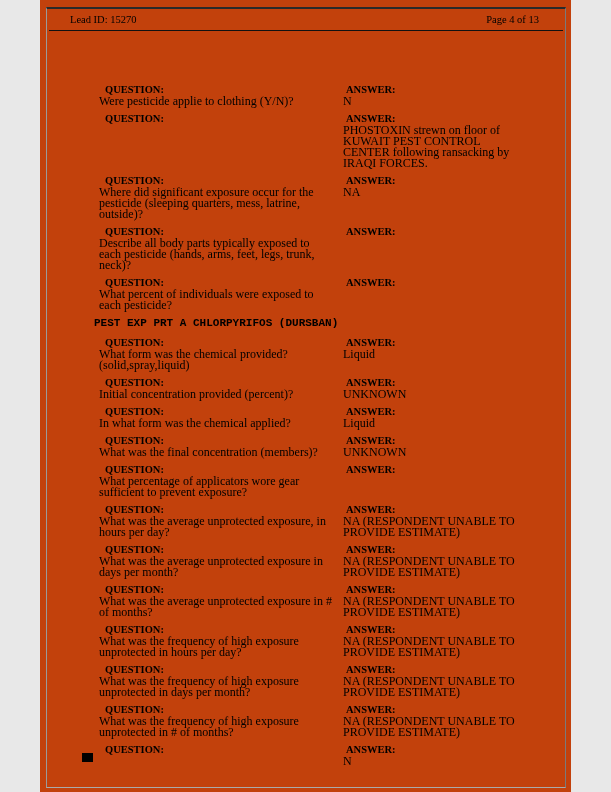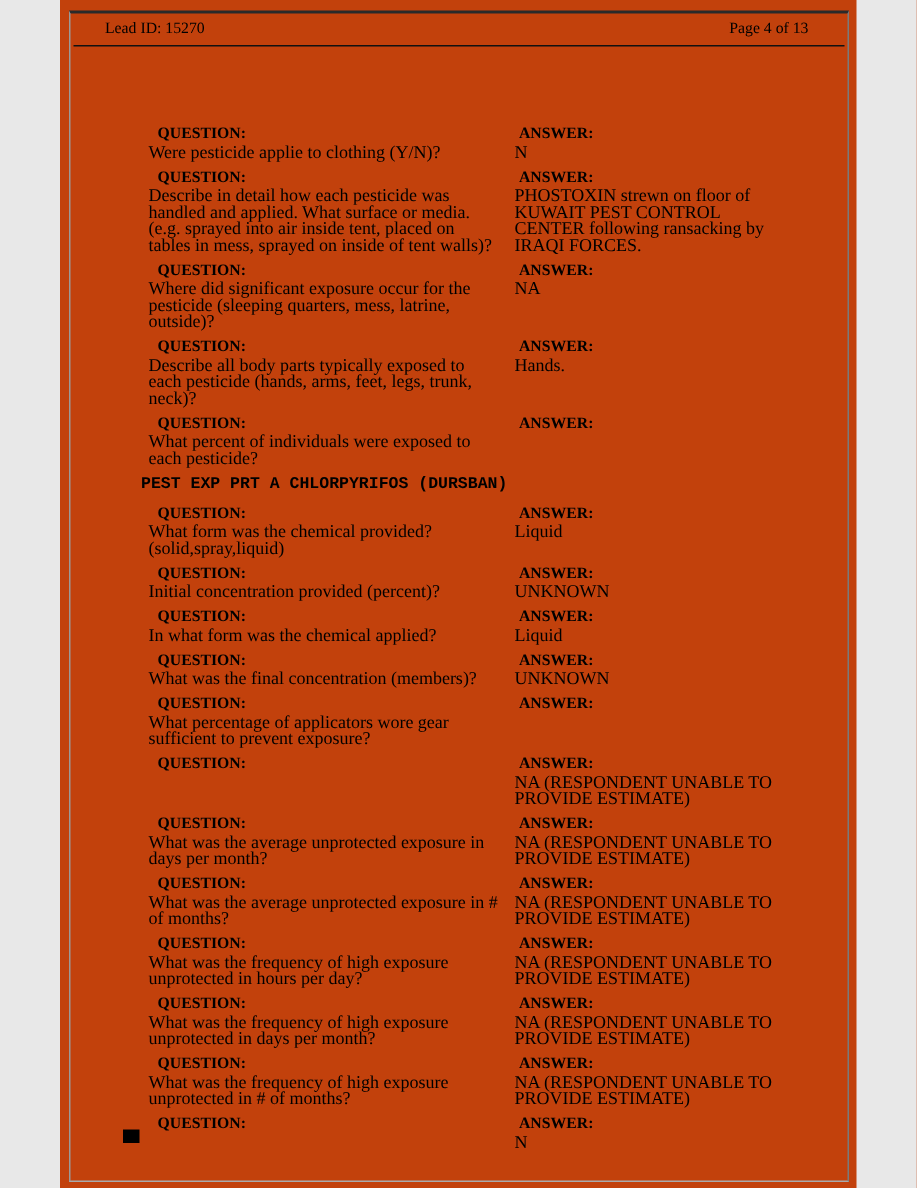--- a/index.html
+++ b/index.html
@@ -107,21 +107,20 @@
     </div>
     <div class="a-col">
       <div class="label a-label">ANSWER:</div>
       <div class="a-text">N</div>
     </div>
   </div>
 
   <div class="qa-row">
     <div class="q-col">
       <div class="label q-label">QUESTION:</div>
-      <div class="q-text">Describe in detail how each pesticide was handled and applied.  What surface or media. (e.g. sprayed into air inside tent, placed on tables in mess, sprayed on inside of tent walls)?</div>
     </div>
     <div class="a-col">
       <div class="label a-label">ANSWER:</div>
       <div class="a-text">PHOSTOXIN strewn on floor of KUWAIT PEST CONTROL CENTER following ransacking by IRAQI FORCES.</div>
     </div>
   </div>
 
   <div class="qa-row">
     <div class="q-col">
       <div class="label q-label">QUESTION:</div>
@@ -133,21 +132,20 @@
     </div>
   </div>
 
   <div class="qa-row">
     <div class="q-col">
       <div class="label q-label">QUESTION:</div>
       <div class="q-text">Describe all body parts typically exposed to each pesticide (hands, arms, feet, legs, trunk, neck)?</div>
     </div>
     <div class="a-col">
       <div class="label a-label">ANSWER:</div>
-      <div class="a-text">Hands.</div>
     </div>
   </div>
 
   <div class="qa-row">
     <div class="q-col">
       <div class="label q-label">QUESTION:</div>
       <div class="q-text">What percent of individuals were exposed to each pesticide?</div>
     </div>
     <div class="a-col">
       <div class="label a-label">ANSWER:</div>
@@ -207,20 +205,21 @@
       <div class="q-text">What percentage of applicators wore gear sufficient to prevent exposure?</div>
     </div>
     <div class="a-col">
       <div class="label a-label">ANSWER:</div>
     </div>
   </div>
 
   <div class="qa-row">
     <div class="q-col">
       <div class="label q-label">QUESTION:</div>
+      <div class="q-text">What was the average unprotected exposure, in hours per day?</div>
     </div>
     <div class="a-col">
       <div class="label a-label">ANSWER:</div>
       <div class="a-text">NA (RESPONDENT UNABLE TO PROVIDE ESTIMATE)</div>
     </div>
   </div>
 
   <div class="qa-row">
     <div class="q-col">
       <div class="label q-label">QUESTION:</div>

